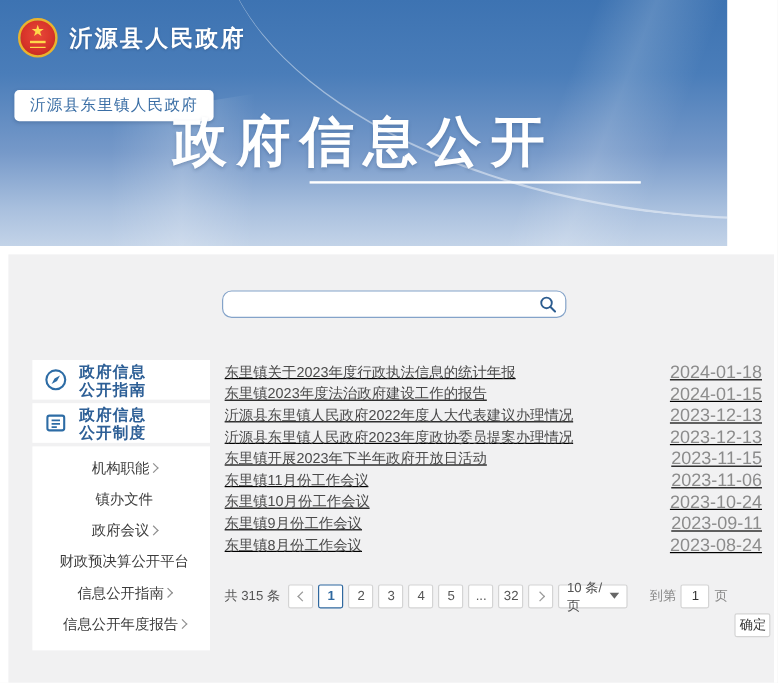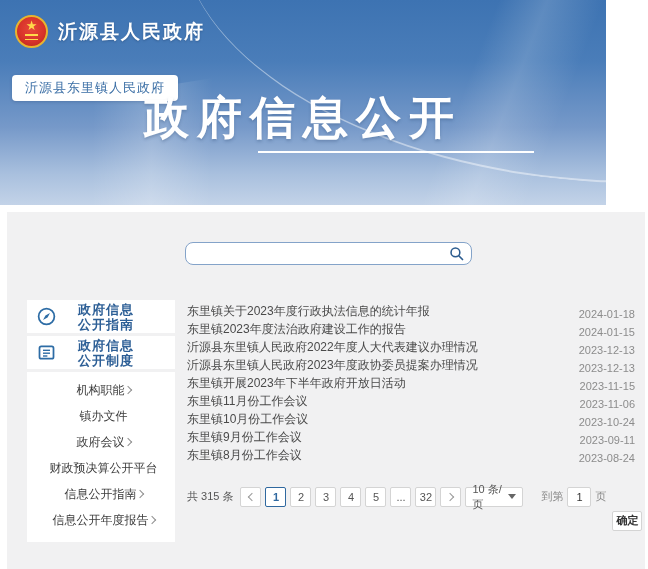--- a/index.html
+++ b/index.html
@@ -62,63 +62,63 @@
     display:flex; align-items:center; padding:0 6px 0 10px;
   }
   .search-box input { flex:1; border:none; outline:none; font-size:12px; color:#333;
     background:transparent; font-family:inherit; min-width:0; }
   .search-box .mag { width:17px; height:17px; flex:0 0 auto; cursor:pointer; }
 
   
   .sidebar { position:absolute; left:20px; top:88px; width:148px; }
   .side-main {
     background:#ffffff; height:33px; margin-bottom:3px; display:flex; align-items:center;
-    padding:0 9px; cursor:pointer;gap:12px;
+    padding:0 9px; cursor:pointer;
   }
   .side-main .ic { width:21px; height:21px; margin-right:9px; color:#2d6ca5; flex:0 0 auto; }
   .side-main .lbl { font-size:13px; font-weight:bold; color:#2d5f96; line-height:15px; letter-spacing:1px; }
   .side-main.active { background:#2f689f; height:37px; margin-bottom:0; }
   .side-main.active .ic { color:#ffffff; }
   .side-main.active .lbl { color:#ffffff; }
   .side-main.active .minus { margin-left:auto; width:13px; height:2px; background:#ffffff; }
 
   .side-sub { background:#ffffff; padding:5px 0 9px; }
   .sub-item {
     height:26px; display:flex; align-items:center; justify-content:center;
     padding:0 13px 0 18px; font-size:12px; color:#3c3c3c; cursor:pointer;
   }
   .sub-item .chev { width:6px; height:6px; border-top:1px solid #8f8f8f; border-right:1px solid #8f8f8f;
     transform:rotate(45deg); flex:0 0 auto; }
 
   
   .list { position:absolute; left:180px; top:90px; width:448px; }
-  .row { height:18px; display:flex; align-items:flex-end; justify-content:space-between; cursor:pointer; }
+  .row { height:18px; display:flex; align-items:flex-start; justify-content:space-between; cursor:pointer;text-decoration:underline; }
   .row .t { font-size:12px; color:#4a4a4a; white-space:nowrap; overflow:hidden; text-overflow:ellipsis; }
-  .row .d { font-size:11px; color:#8c8c8c; margin-left:22px; flex:0 0 auto; }
+  .row .d { font-size:15px; color:#8c8c8c; margin-left:22px; flex:0 0 auto; }
 
   
   .pager { position:absolute; left:180px; top:274px; width:448px; height:21px;
     display:flex; align-items:center; font-size:11px; color:#555; }
   .pager .total { margin-right:7px; white-space:nowrap; }
   .pbtn {
     min-width:21px; height:20px; background:#ffffff; border:1px solid #d4d4d4; border-radius:2px;
     display:flex; align-items:center; justify-content:center; margin-right:4px;
     font-size:11px; color:#555; cursor:pointer; padding:0 3px;
   }
   .pbtn.active { border-color:#2f689f; color:#2f689f; font-weight:bold; }
   .pchev { width:6px; height:6px; border-top:1px solid #999; border-right:1px solid #999; }
   .pchev.left  { transform:rotate(-135deg); margin-left:2px; }
   .pchev.right { transform:rotate(45deg);  margin-right:2px; }
   .psize { min-width:58px; justify-content:space-between; padding:0 6px; }
   .psize .tri { width:0; height:0; border-left:4px solid transparent; border-right:4px solid transparent;
     border-top:5px solid #666; margin-left:5px; }
   .goto { margin-left:14px; display:flex; align-items:center; white-space:nowrap; color:#8a8a8a; }
   .goto input { width:24px; height:20px; border:1px solid #d4d4d4; border-radius:2px; margin:0 4px;
     text-align:center; font-size:11px; color:#333; outline:none; font-family:inherit; background:#fff; }
-  .goto .confirm { margin-left:6px; font-weight:bold; color:#333;margin-top:48px; }
+  .goto .confirm { margin-left:6px; font-weight:normal; color:#333;margin-top:48px; }
 </style>
 </head>
 <body>
 
 <div class="banner">
   <div class="swoosh sw1"></div>
   <div class="swoosh sw2"></div>
   <div class="swoosh sw3"></div>
   <div class="swoosh sw4"></div>
 

